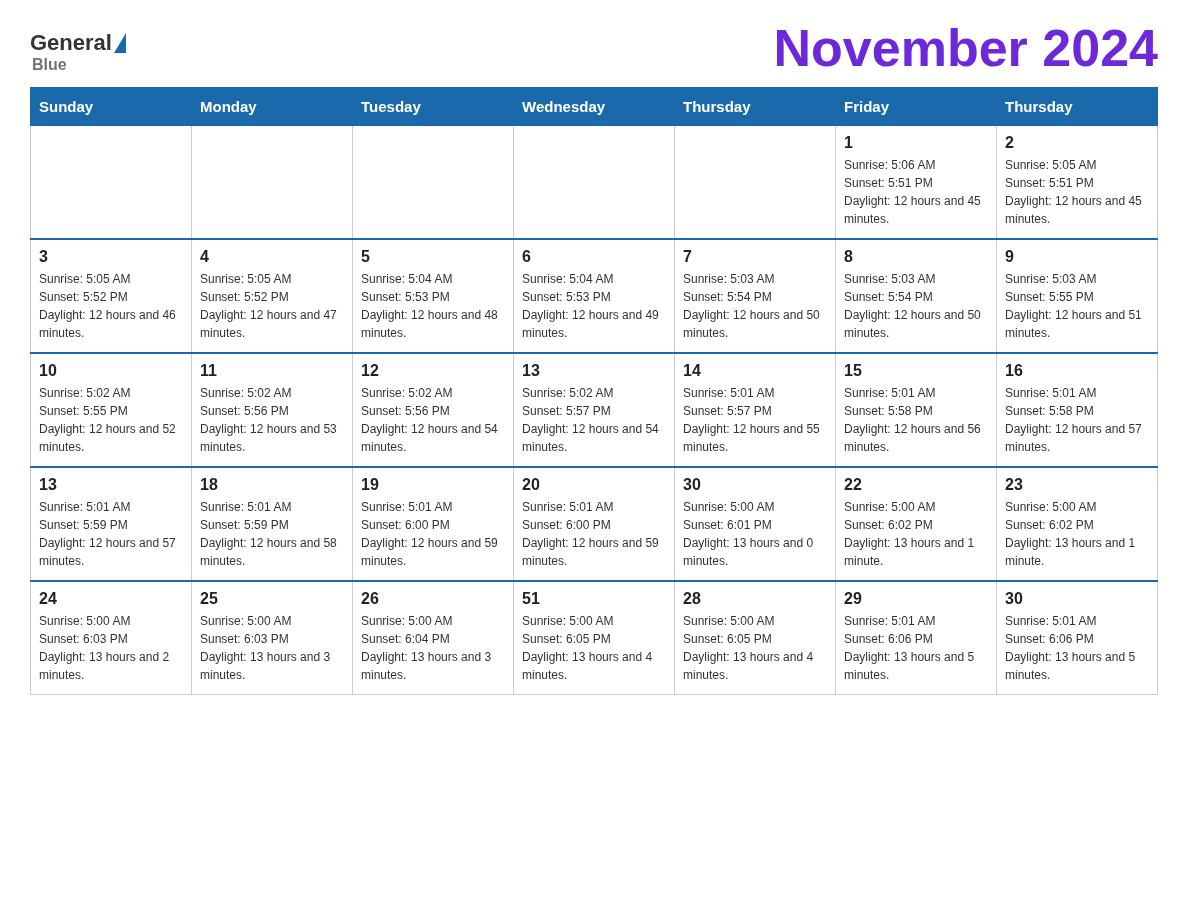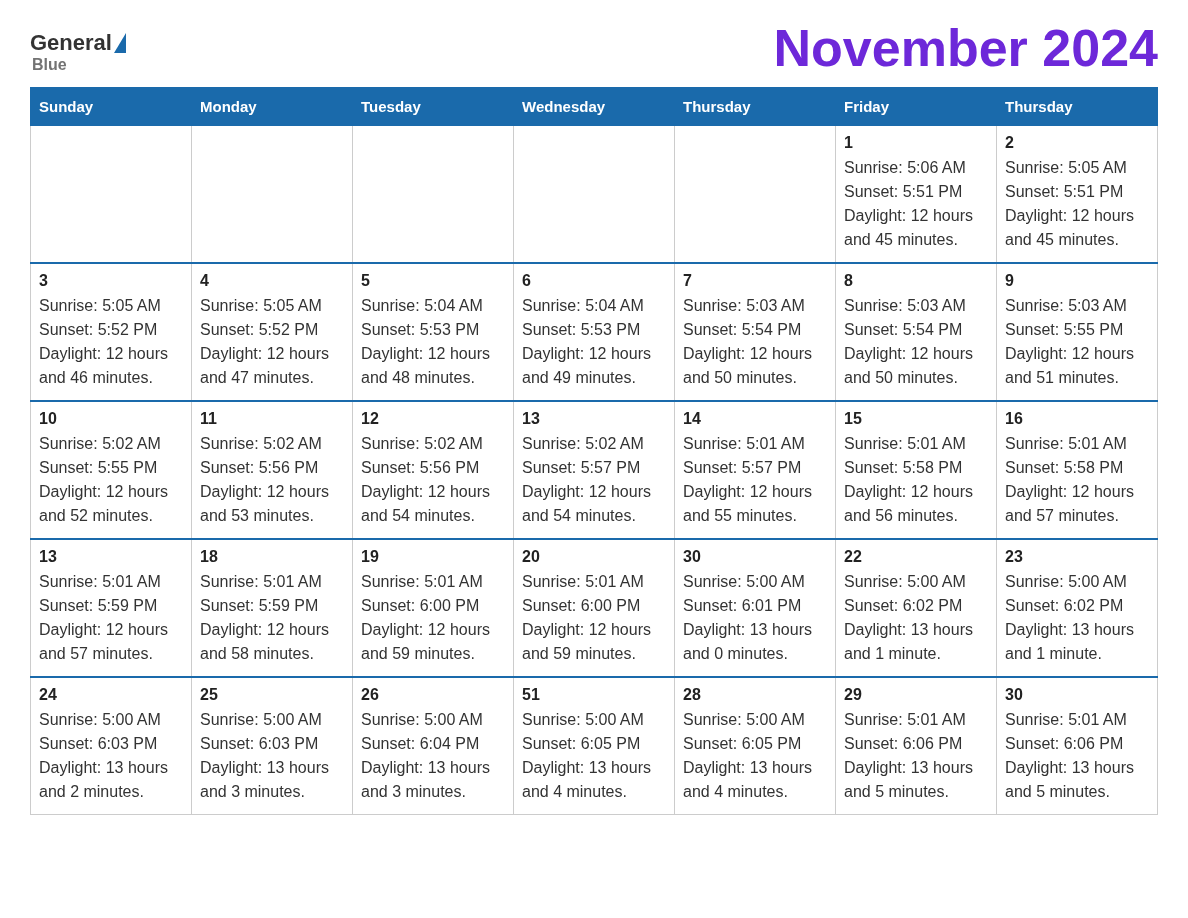--- a/index.html
+++ b/index.html
@@ -87,21 +87,21 @@
       background: #fff;
     }
     .day-number {
       font-size: 16px;
       font-weight: bold;
       color: #222;
       display: block;
       margin-bottom: 4px;
     }
     .day-info {
-      font-size: 16px;
+      font-size: 12px;
       color: #333;
       line-height: 1.5;
     }
     .border-top-blue td {
       border-top: 2px solid #1a6aab !important;
     }
   </style>
 </head>
 <body>
 

